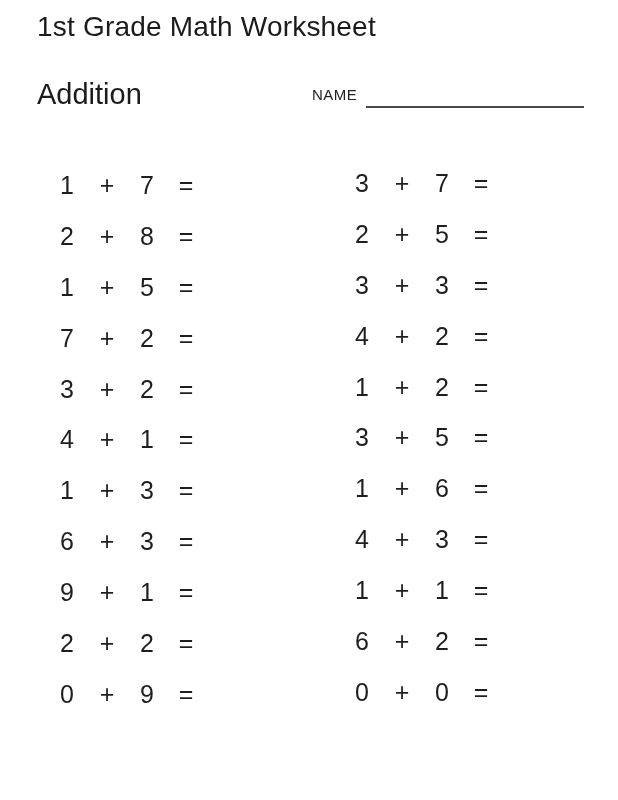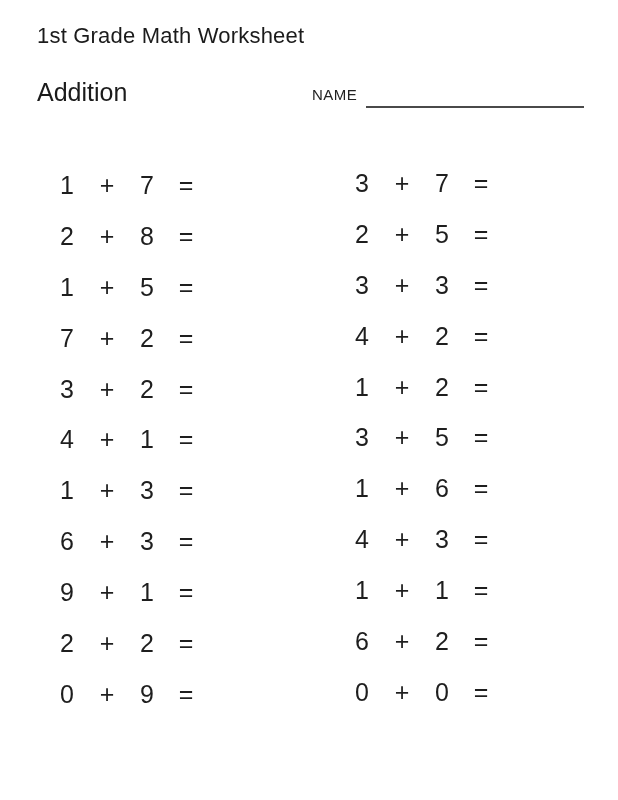--- a/index.html
+++ b/index.html
@@ -12,32 +12,32 @@
     width: 618px;
     height: 800px;
     background: #ffffff;
     font-family: "Liberation Sans", sans-serif;
     color: #1d1d1d;
     overflow: hidden;
   }
   .title {
     position: absolute;
     left: 37px;
-    top: 23px;
+    top: 11px;
     margin: 0;
-    font-size: 22px;
+    font-size: 28px;
     font-weight: 400;
     letter-spacing: 0.2px;
     color: #1b1b1b;
   }
   .section {
     position: absolute;
     left: 37px;
     top: 78px;
-    font-size: 25px;
+    font-size: 29px;
     font-weight: 400;
     color: #1b1b1b;
   }
   .name-label {
     position: absolute;
     left: 312px;
     top: 86px;
     font-size: 15px;
     letter-spacing: 0.5px;
     color: #222222;

